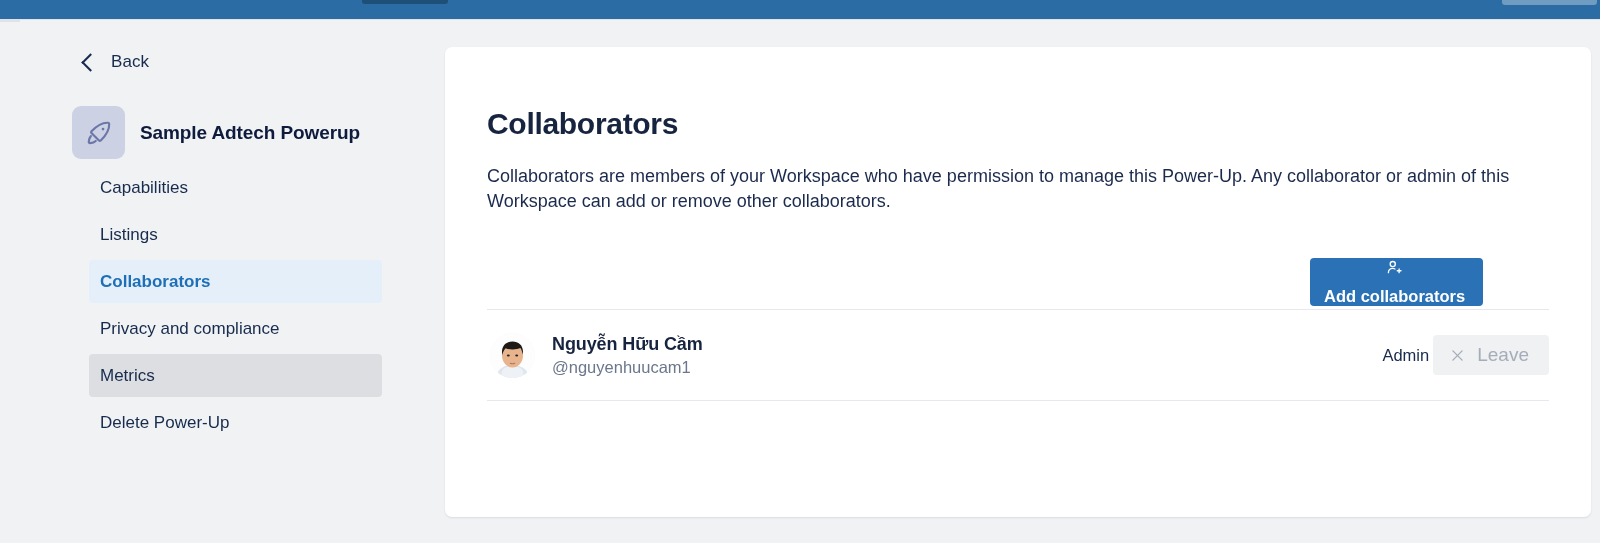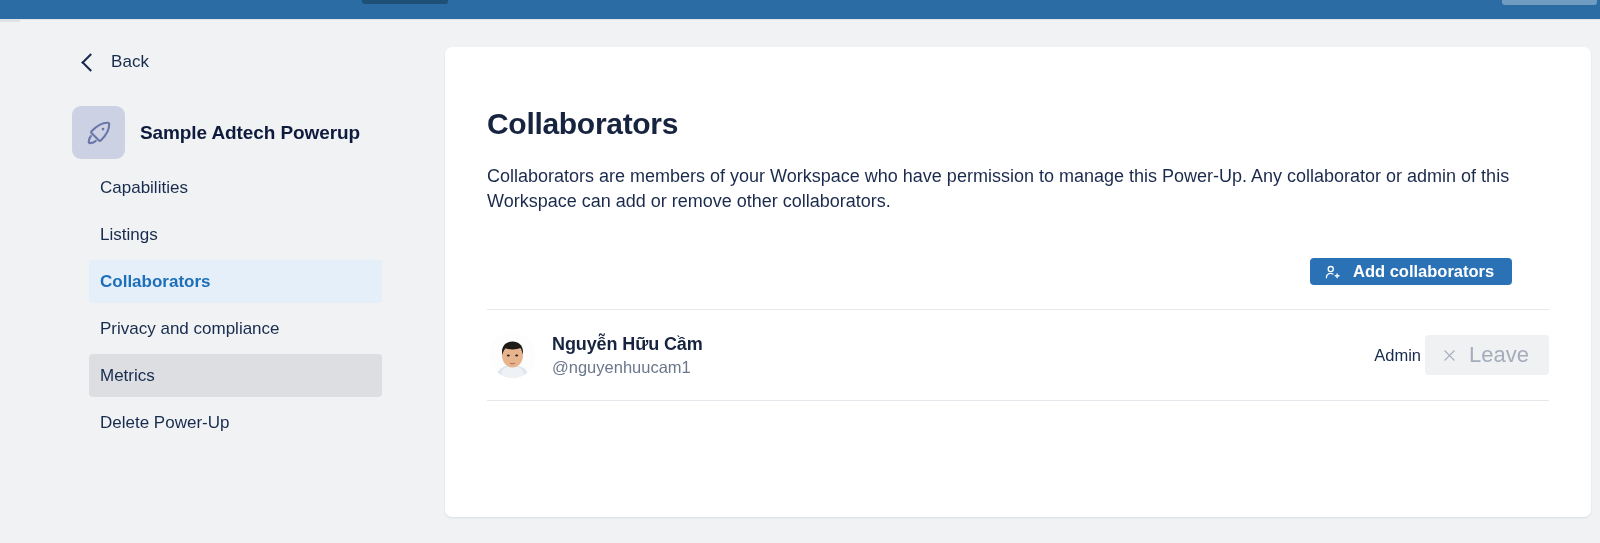--- a/index.html
+++ b/index.html
@@ -154,33 +154,34 @@
     top: 117px; left: 42px;
     width: 1060px;
     font-size: 18px;
     line-height: 25px;
     color: #1b2a4d;
   }
 
   #add-collaborators-button {
     position: absolute;
     top: 211px; left: 865px;
-    height: 27px;
+    height: 48px;
     background: #2a72b5;
     color: #ffffff;
     border: none;
     border-radius: 4px;
     font-family: "Liberation Sans", sans-serif;
     font-size: 16.5px;
     font-weight: bold;
     padding: 0 18px 0 14px;
     display: flex;
     align-items: center;
     gap: 11px;
     cursor: pointer;
+    flex-direction: column;
   }
 
   #list-divider-top {
     position: absolute;
     top: 262px; left: 42px;
     width: 1062px;
     height: 1px;
     background: #e6e8ed;
   }
   #list-divider-bottom {
@@ -238,21 +239,21 @@
   #leave-button {
     height: 40px;
     background: #f0f1f3;
     border: none;
     border-radius: 4px;
     padding: 0 20px 0 16px;
     display: flex;
     align-items: center;
     gap: 11px;
     font-family: "Liberation Sans", sans-serif;
-    font-size: 22px;
+    font-size: 19px;
     color: #a5adba;
     cursor: default;
   }
 </style>
 </head>
 <body>
 
 <div id="browser-chrome">
   <div id="chrome-tab-left"></div>
   <div id="chrome-tab-right"></div>

